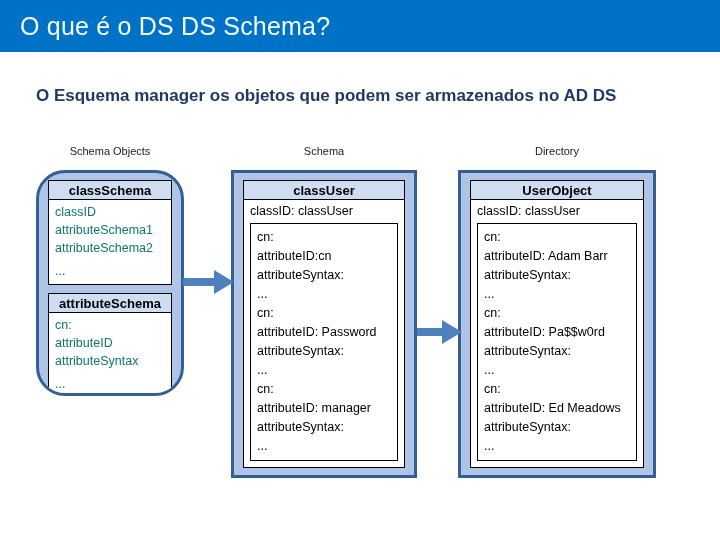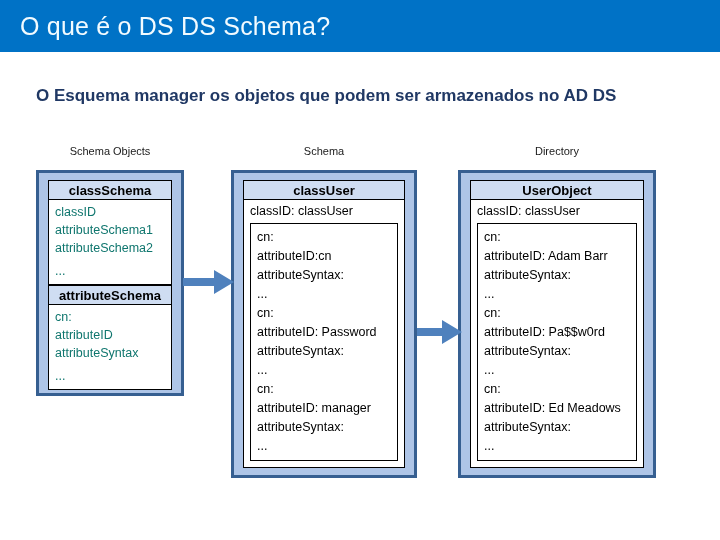--- a/index.html
+++ b/index.html
@@ -43,31 +43,31 @@
 
   
   .container{
     position:absolute;top:170px;
     background:#AEC5E7;
     border:3px solid #365F91;
     box-sizing:border-box;
     padding:7px 9px;
     overflow:hidden;
   }
-  .container.c1{left:36px;width:148px;height:226px;}
+  .container.c1{left:36px;width:148px;height:226px;border-radius:29px;}
   .container.c2{left:231px;width:186px;height:308px;}
   .container.c3{left:458px;width:198px;height:308px;}
 
   
   .card{
     background:#ffffff;
     border:1.5px solid #000;
     box-sizing:border-box;
   }
-  .card + .card{}
+  .card + .card{margin-top:8px;}
   .card-header{
     background:#CFDDF2;
     border-bottom:1.5px solid #000;
     text-align:center;
     font-size:13px;
     font-weight:bold;
     color:#000;
     padding:2px 0 1px 0;
   }
   .card-body{

